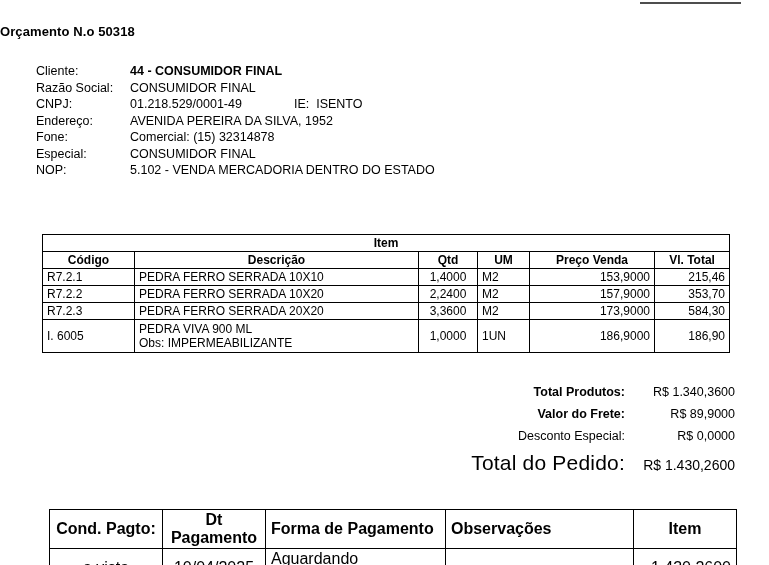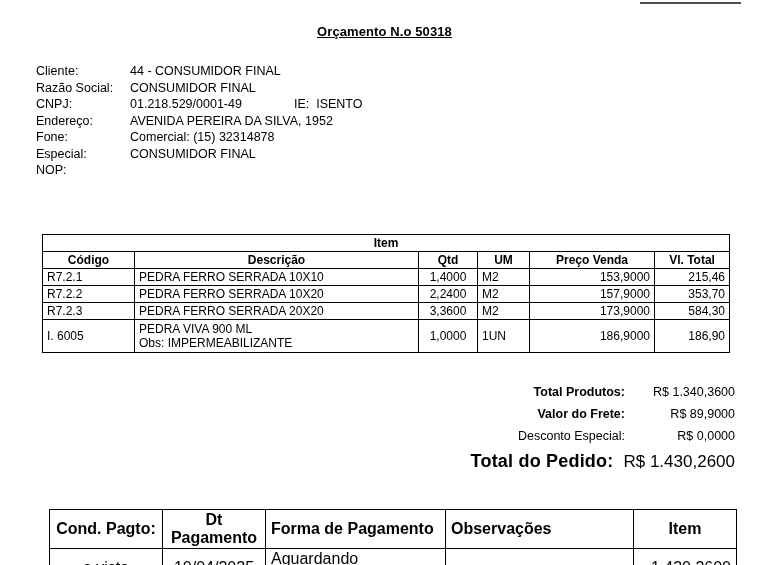--- a/index.html
+++ b/index.html
@@ -26,25 +26,24 @@
     height: 2px;
     background: #4d4d4d;
   }
 
   
   .doc-title {
     position: absolute;
     left: 0;
     top: 24px;
     width: 769px;
-    text-align: center;
+    text-align: left;
     font-size: 13px;
     font-weight: bold;
     letter-spacing: 0.1px;
-    text-decoration: underline;
   }
 
   
   .customer-block {
     position: absolute;
     left: 36px;
     top: 63px;
     width: 600px;
     font-size: 12.5px;
     line-height: 16.5px;
@@ -57,21 +56,21 @@
     width: 94px;
     flex: 0 0 94px;
     font-weight: normal;
     white-space: nowrap;
   }
   .cust-label.plain { font-weight: normal; }
   .cust-value {
     flex: 1 1 auto;
     white-space: nowrap;
   }
-  .cust-value.bold { font-weight: normal; }
+  .cust-value.bold { font-weight: bold; }
   .ie-gap { display: inline-block; width: 52px; }
 
   
   .item-table {
     position: absolute;
     left: 42px;
     top: 234px;
     width: 687px;
     border-collapse: collapse;
     font-size: 12px;
@@ -134,26 +133,26 @@
     white-space: nowrap;
   }
   .tot-label.plain { font-weight: normal; }
   .tot-value {
     flex: 0 0 100px;
     text-align: right;
     white-space: nowrap;
   }
   .tot-row.grand { height: 26px; }
   .tot-row.grand .tot-label {
-    font-size: 18px;
-    font-weight: bold;
+    font-size: 21px;
+    font-weight: normal;
     letter-spacing: 0.2px;
   }
   .tot-row.grand .tot-value {
-    font-size: 17px;
+    font-size: 14px;
   }
 
   
   .pay-table {
     position: absolute;
     left: 49px;
     top: 509px;
     width: 687px;
     border-collapse: collapse;
     font-size: 16px;
@@ -208,20 +207,21 @@
   <div class="cust-row">
     <span class="cust-label plain">Fone:</span>
     <span class="cust-value">Comercial: (15) 32314878</span>
   </div>
   <div class="cust-row">
     <span class="cust-label plain">Especial:</span>
     <span class="cust-value">CONSUMIDOR FINAL</span>
   </div>
   <div class="cust-row">
     <span class="cust-label plain">NOP:</span>
+    <span class="cust-value">5.102 - VENDA MERCADORIA DENTRO DO ESTADO</span>
   </div>
 </div>
 
 <table class="item-table">
   <colgroup>
     <col class="col-codigo">
       <col class="col-desc">
       <col class="col-qtd">
     <col class="col-um">
       <col class="col-preco">

